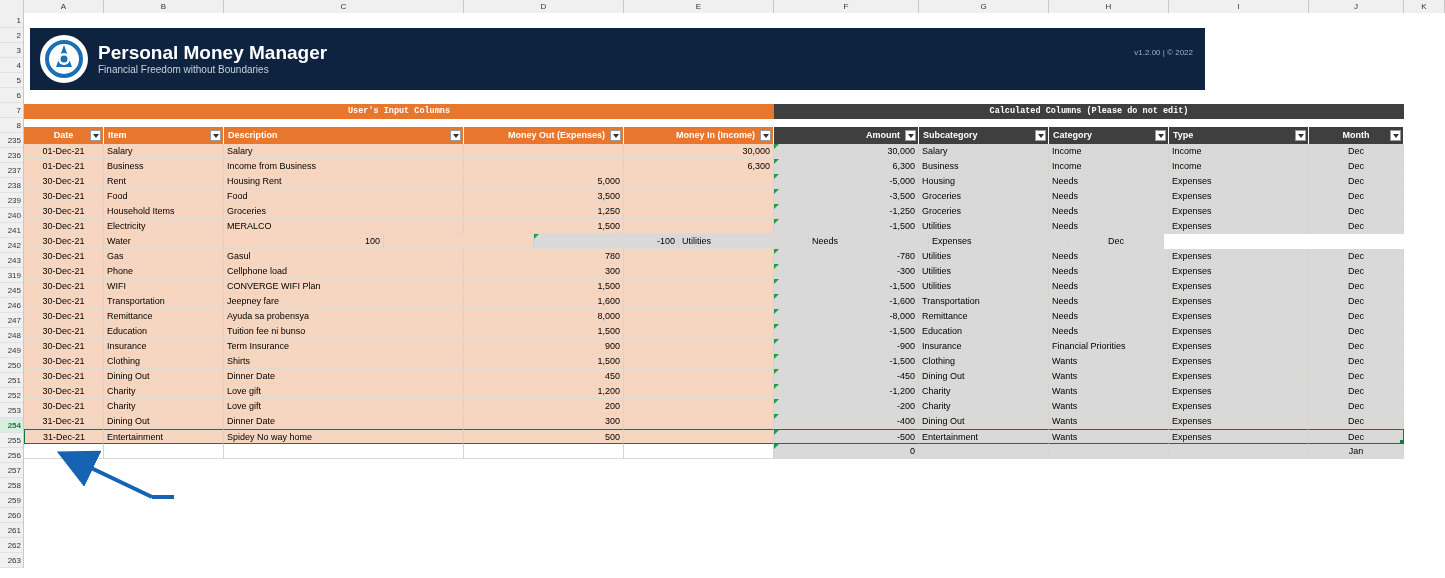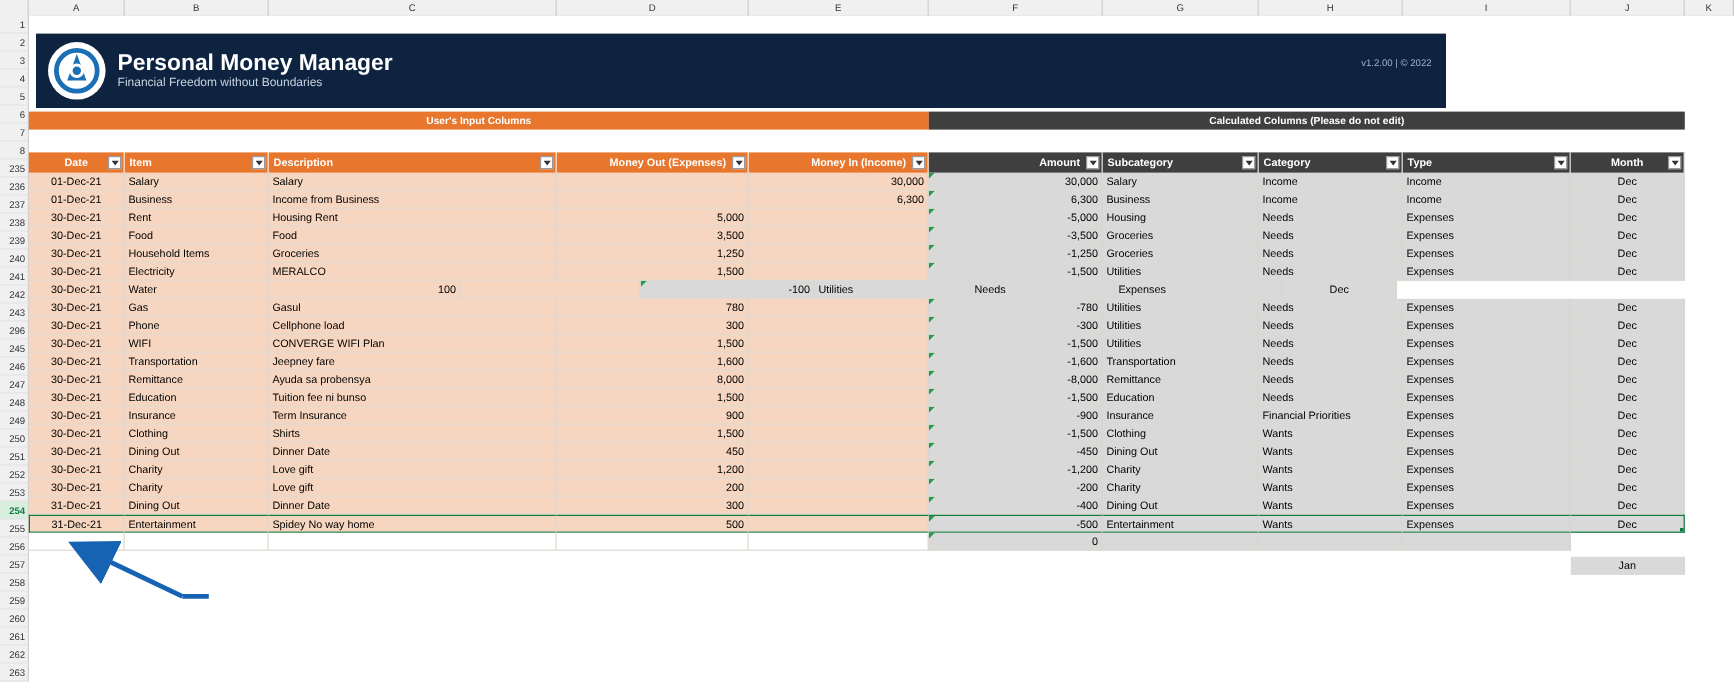--- a/index.html
+++ b/index.html
@@ -107,23 +107,24 @@
   .banner-version {
     position: absolute;
     right: 12px; top: 20px;
     color: #9fb0c4;
     font-size: 8px;
   }
 
   
   .group-row {
     position: absolute;
-    left: 0; top: 80px;
+    left: 0; top: 91px;
     height: 15px;
     display: flex;
+    font-family: Liberation Mono, monospace;
   }
   .group-cell {
     height: 15px;
     line-height: 15px;
     text-align: center;
     font-size: 8.5px;
     font-weight: bold;
     color: #ffffff;
     overflow: hidden;
   }
@@ -260,21 +261,21 @@
       <div class="row-num">8</div>
       <div class="row-num">235</div>
       <div class="row-num">236</div>
       <div class="row-num">237</div>
       <div class="row-num">238</div>
       <div class="row-num">239</div>
       <div class="row-num">240</div>
       <div class="row-num">241</div>
       <div class="row-num">242</div>
       <div class="row-num">243</div>
-      <div class="row-num">296</div>
+      <div class="row-num">319</div>
       <div class="row-num">245</div>
       <div class="row-num">246</div>
       <div class="row-num">247</div>
       <div class="row-num">248</div>
       <div class="row-num">249</div>
       <div class="row-num">250</div>
       <div class="row-num">251</div>
       <div class="row-num">252</div>
       <div class="row-num">253</div>
       <div class="row-num sel">254</div>
@@ -569,21 +570,21 @@
         <div class="drow">
           <div class="cell white center" style="width: 80px;"></div>
           <div class="cell white" style="width: 120px;"></div>
           <div class="cell white" style="width: 240px;"></div>
           <div class="cell white right" style="width: 160px;"></div>
           <div class="cell white right" style="width: 150px;"></div>
           <div class="cell grey right flagged" style="width: 145px;">0</div>
           <div class="cell grey" style="width: 130px;"></div>
           <div class="cell grey" style="width: 120px;"></div>
           <div class="cell grey" style="width: 140px;"></div>
-          <div class="cell grey center" style="width: 95px; margin-top: 20px;">Jan</div>
+          <div class="cell grey center" style="width: 95px;">Jan</div>
         </div>
       </div>
 
     <svg class="arrow-svg" width="170" height="80">
       <defs>
         <marker id="ah" markerWidth="10" markerHeight="10" refX="8" refY="5" orient="auto">
           <path d="M0,0 L10,5 L0,10 z" fill="#1663b4"></path>
         </marker>
       </defs>
       <path d="M128,64 L40,22" stroke="#1663b4" stroke-width="4" fill="none" marker-end="url(#ah)"></path>

